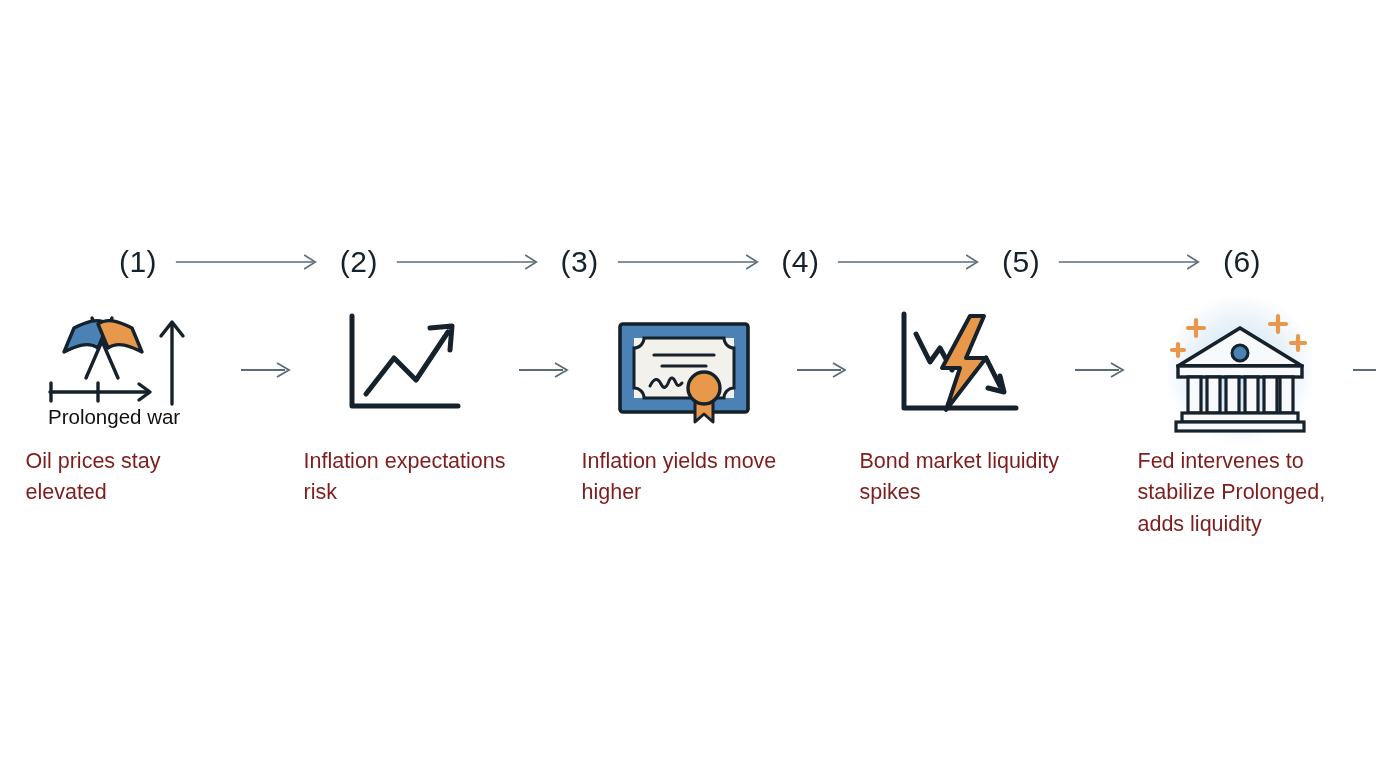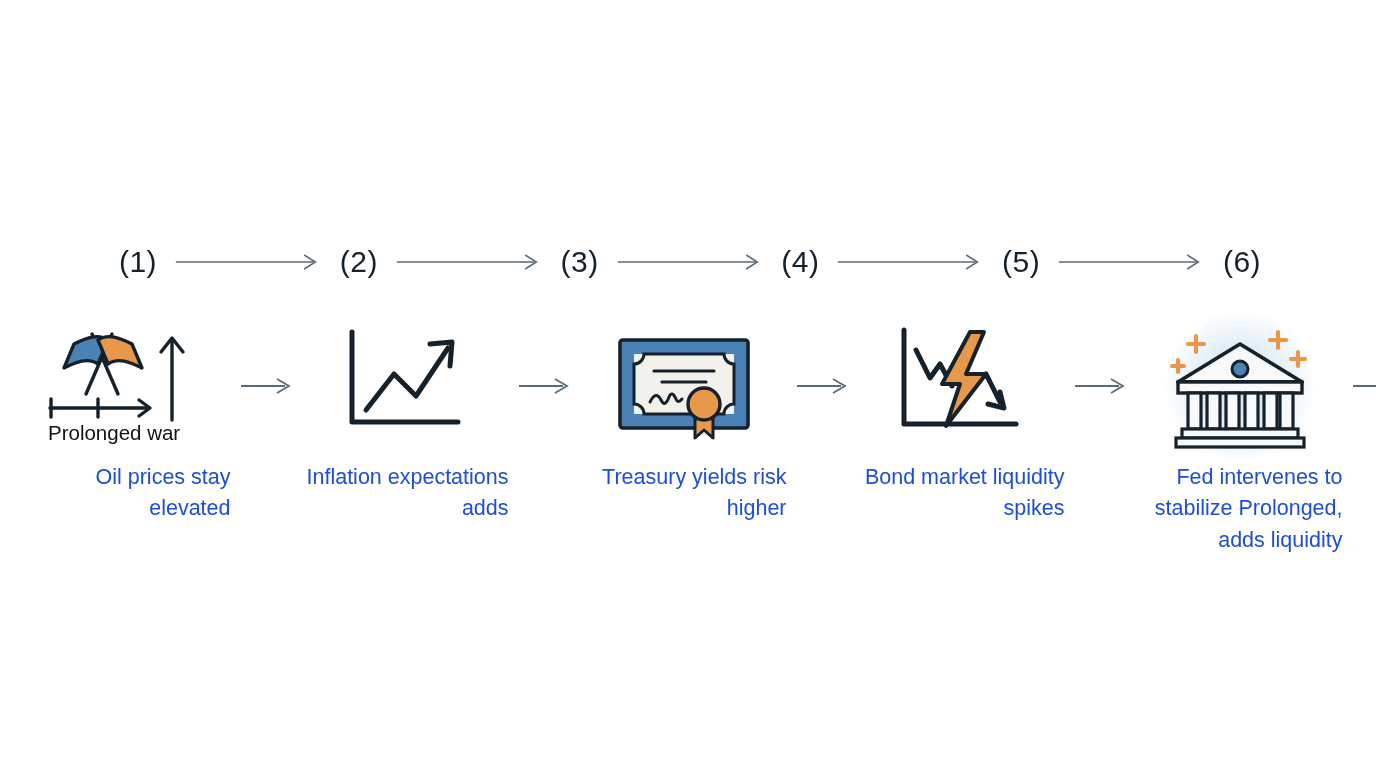--- a/index.html
+++ b/index.html
@@ -46,21 +46,21 @@
     height: 22px;
     margin: 0 8px;
     position: relative;
   }
   .rail-arrow svg { display: block; width: 100%; height: 22px; }
 
   
   .steps {
     position: absolute;
     left: 40px;
-    top: 316px;
+    top: 300px;
     width: 1300px;
     display: flex;
     align-items: flex-start;
     gap: 20px;
   }
   .step {
     flex: 0 0 auto;
     width: 176px;
     display: flex;
     flex-direction: column;
@@ -71,22 +71,22 @@
     width: 176px;
     display: flex;
     align-items: center;
     justify-content: center;
     position: relative;
   }
   .step-caption {
     margin-top: 6px;
     font-size: 21.5px;
     line-height: 1.46;
-    text-align: right;
-    color: #1d4ed8;
+    text-align: left;
+    color: #7f1d1d;
     width: 205px;
   }
   .mid-arrow {
     flex: 0 0 auto;
     width: 62px;
     height: 140px;
     display: flex;
     align-items: center;
     justify-content: center;
   }
@@ -195,21 +195,21 @@
     <div class="step">
       <div class="step-icon">
         <svg width="176" height="140" viewBox="0 0 176 140">
           <g stroke="#15212b" stroke-width="5" fill="none" stroke-linecap="round" stroke-linejoin="round">
             <polyline points="34,16 34,106 140,106"></polyline>
             <polyline points="48,94 76,58 98,80 130,32"></polyline>
             <polyline points="112,28 134,26 132,50"></polyline>
           </g>
         </svg>
       </div>
-      <div class="step-caption">Inflation expectations adds</div>
+      <div class="step-caption">Inflation expectations risk</div>
     </div>
 
     <div class="mid-arrow">
       <svg width="56" height="22" viewBox="0 0 56 22">
         <line x1="2" y1="11" x2="46" y2="11" stroke="#5b6b77" stroke-width="1.8"></line>
         <polyline points="38,4 50,11 38,18" fill="none" stroke="#5b6b77" stroke-width="1.8"></polyline>
       </svg>
     </div>
 
     <div class="step">
@@ -225,21 +225,21 @@
           <line x1="58" y1="55" x2="118" y2="55" stroke="#15212b" stroke-width="3.2" stroke-linecap="round"></line>
           <line x1="66" y1="66" x2="110" y2="66" stroke="#15212b" stroke-width="3.2" stroke-linecap="round"></line>
 
           <path d="M54 86 q6 -12 11 -2 q4 8 8 -3 q3 -7 7 2 q2 5 6 0" fill="none" stroke="#15212b" stroke-width="3" stroke-linecap="round"></path>
 
           <path d="M99 94 l0 28 l9 -8 l9 8 l0 -28 z" fill="#e8984a" stroke="#15212b" stroke-width="3" stroke-linejoin="round"></path>
 
           <circle cx="108" cy="88" r="16" fill="#e8984a" stroke="#15212b" stroke-width="3.4"></circle>
         </svg>
       </div>
-      <div class="step-caption">Treasury yields risk higher</div>
+      <div class="step-caption">Inflation yields move higher</div>
     </div>
 
     <div class="mid-arrow">
       <svg width="56" height="22" viewBox="0 0 56 22">
         <line x1="2" y1="11" x2="46" y2="11" stroke="#5b6b77" stroke-width="1.8"></line>
         <polyline points="38,4 50,11 38,18" fill="none" stroke="#5b6b77" stroke-width="1.8"></polyline>
       </svg>
     </div>
 
     <div class="step">

